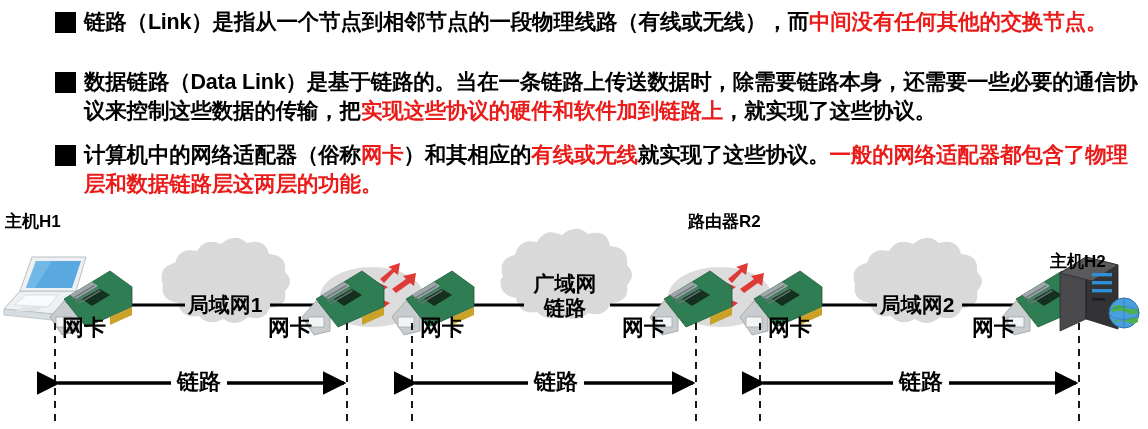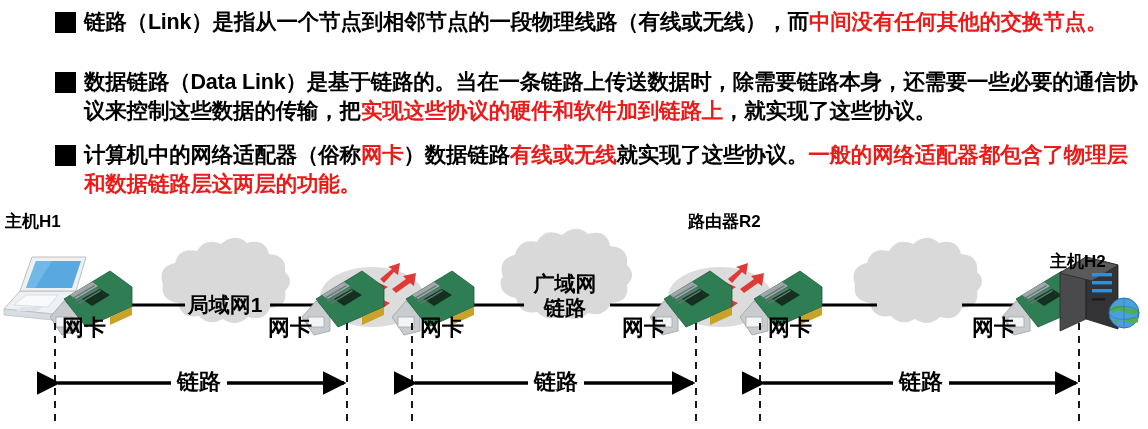--- a/index.html
+++ b/index.html
@@ -107,21 +107,21 @@
   <div class="bullet-row" style="top:68px;">
     <div class="bullet-square" style="top:4px;"></div>
     <div class="bullet-text">
       <span>数据链路（Data Link）是基于链路的。当在一条链路上传送数据时，除需要链路本身，还需要一些必要的通信协议来控制这些数据的传输，把</span><span class="red">实现这些协议的硬件和软件加到链路上</span><span>，就实现了这些协议。</span>
     </div>
   </div>
 
   <div class="bullet-row" style="top:141px;">
     <div class="bullet-square" style="top:4px;"></div>
     <div class="bullet-text">
-      <span>计算机中的网络适配器（俗称</span><span class="red">网卡</span><span>）数据链路</span><span class="red">有线或无线</span><span>就实现了这些协议。</span><span class="red">一般的网络适配器都包含了物理层和数据链路层这两层的功能。</span>
+      <span>计算机中的网络适配器（俗称</span><span class="red">网卡</span><span>）和其相应的</span><span class="red">有线或无线</span><span>就实现了这些协议。</span><span class="red">一般的网络适配器都包含了物理层和数据链路层这两层的功能。</span>
     </div>
   </div>
 
 </div>
 
 <div id="diagram">
 
   <svg width="1148" height="224" viewBox="0 0 1148 224">
     <defs>
 
@@ -254,18 +254,19 @@
   <div class="nic-label" style="left:62px;  top:112px;">网卡</div>
   <div class="nic-label" style="left:268px; top:112px;">网卡</div>
   <div class="nic-label" style="left:420px; top:112px;">网卡</div>
   <div class="nic-label" style="left:622px; top:112px;">网卡</div>
   <div class="nic-label" style="left:768px; top:112px;">网卡</div>
   <div class="nic-label" style="left:972px; top:112px;">网卡</div>
 
   <div class="cloud-label" style="left:166px; top:89px; width:118px;">局域网1</div>
   <div class="cloud-label" style="left:506px; top:68px; width:118px;">广域网</div>
   <div class="cloud-label" style="left:506px; top:92px; width:118px;">链路</div>
+  <div class="cloud-label" style="left:858px; top:89px; width:118px;">局域网2</div>
 
   <div class="link-label" style="left:171px; top:166px;">链路</div>
   <div class="link-label" style="left:528px; top:166px;">链路</div>
   <div class="link-label" style="left:893px; top:166px;">链路</div>
 
 </div>
 
 </body></html>

